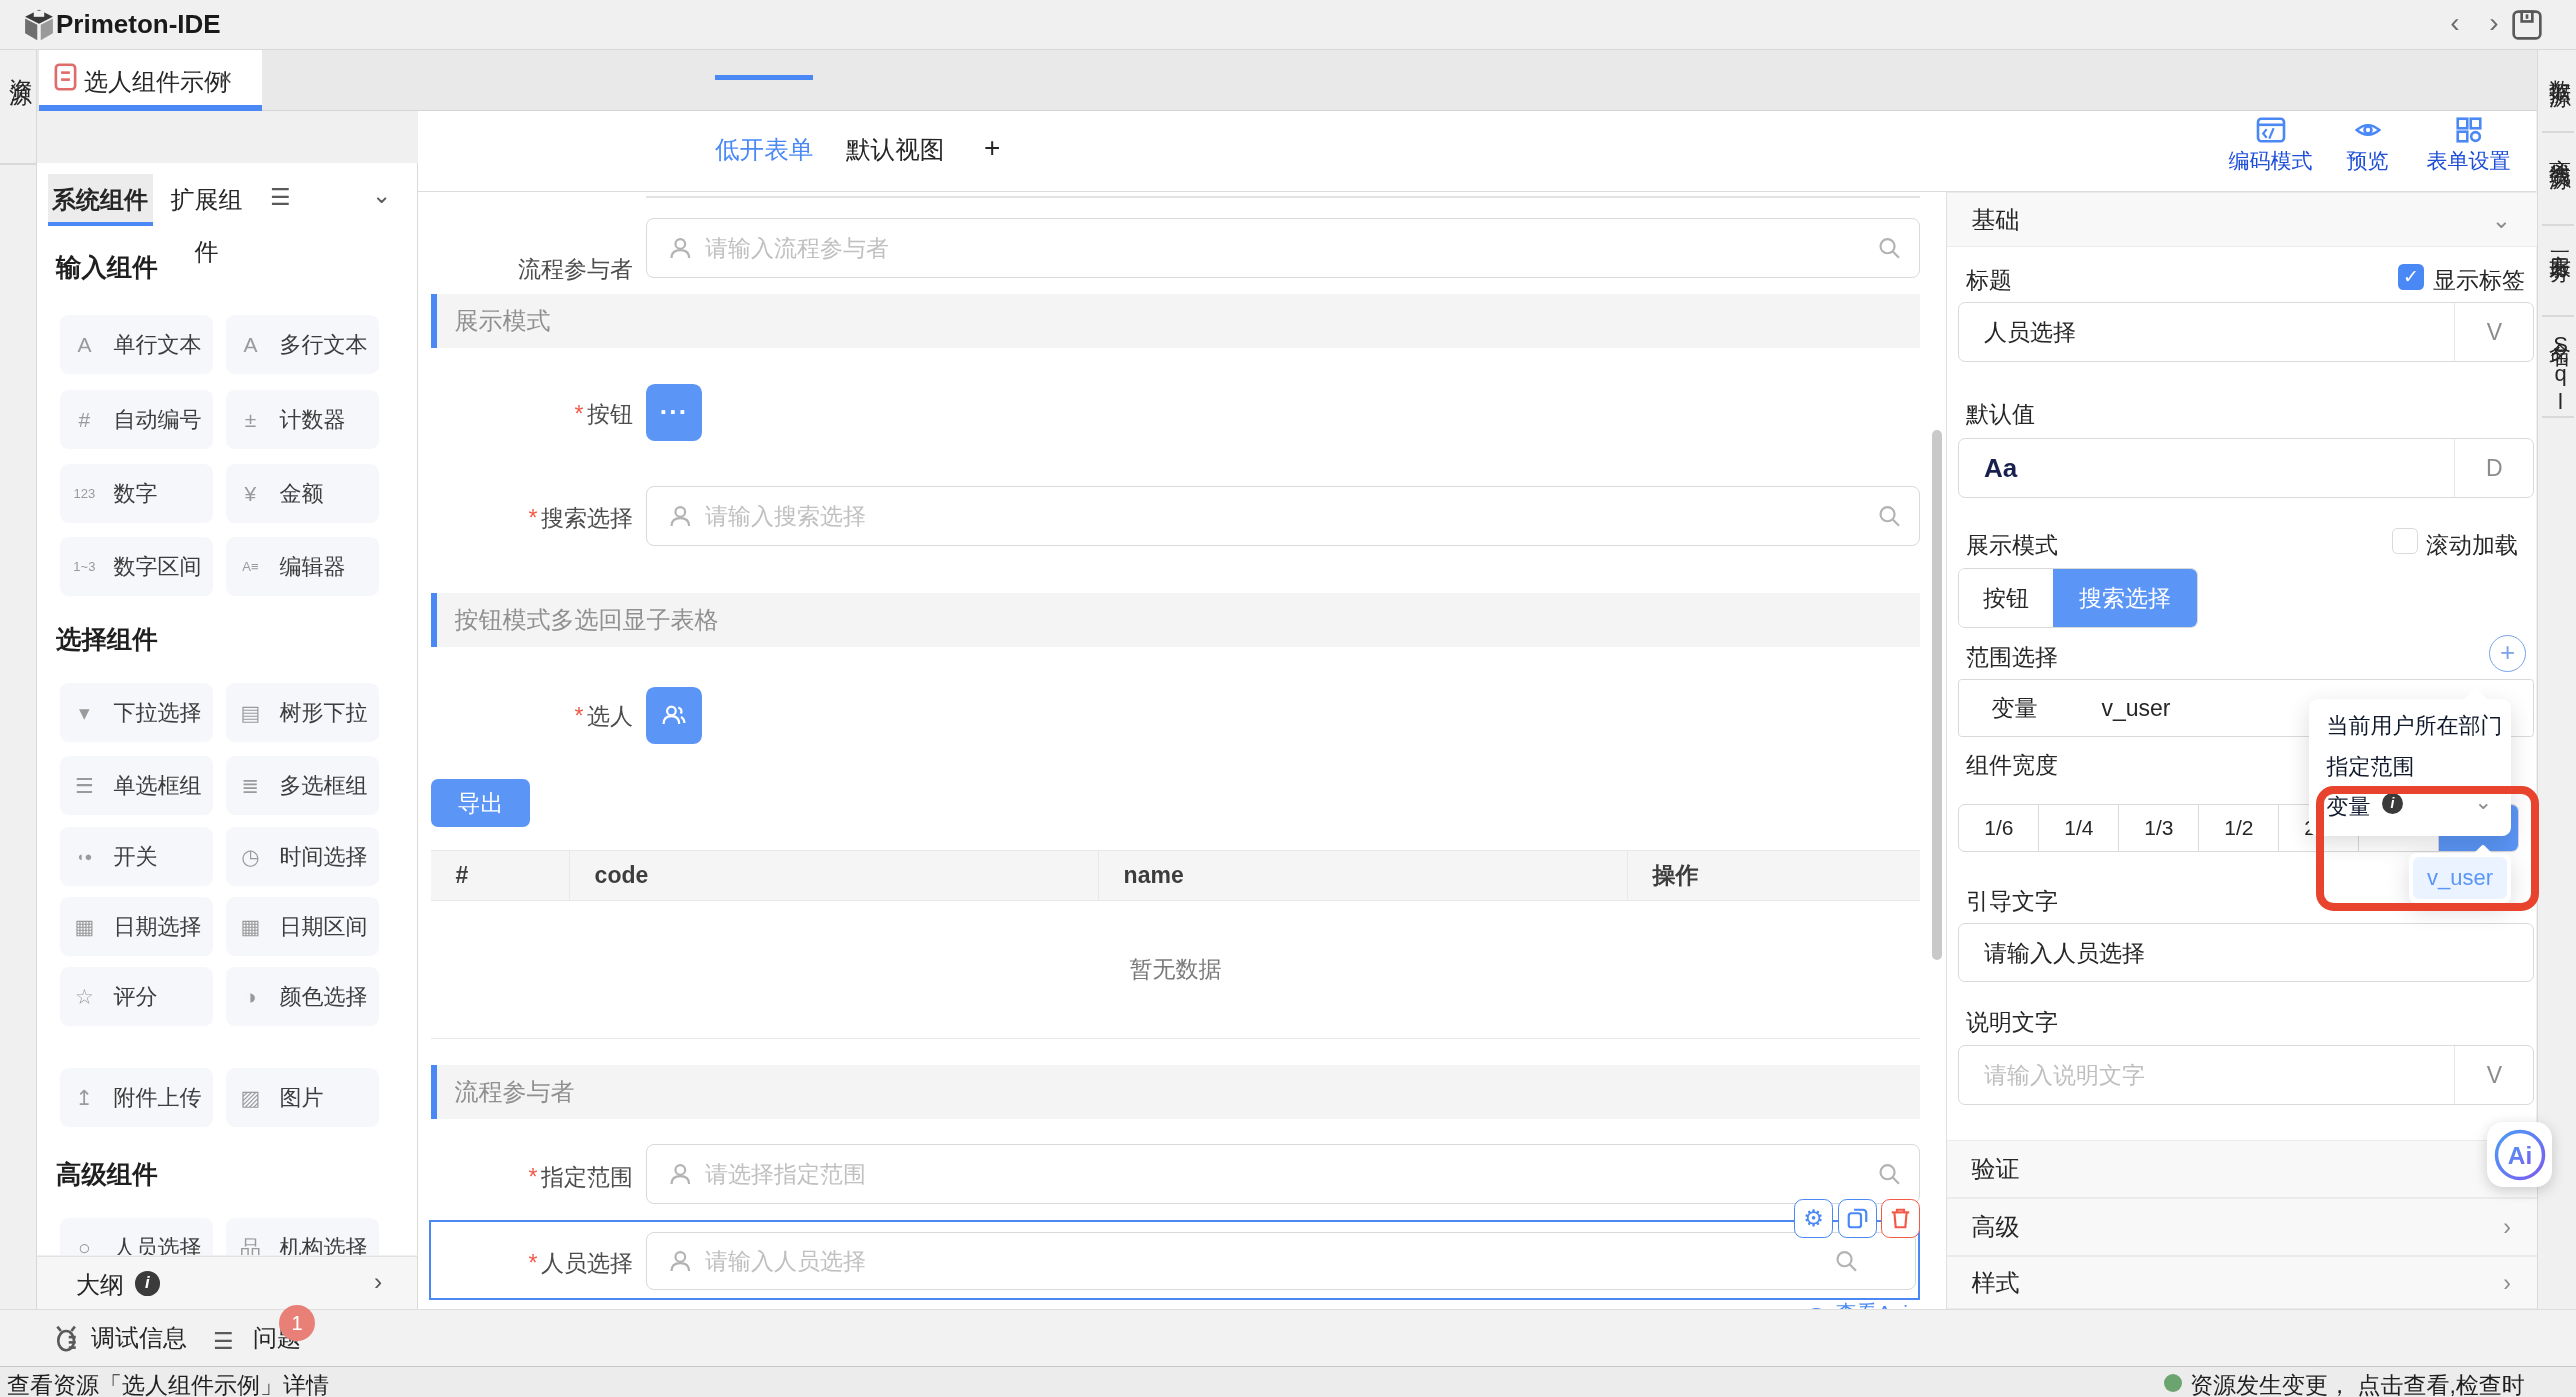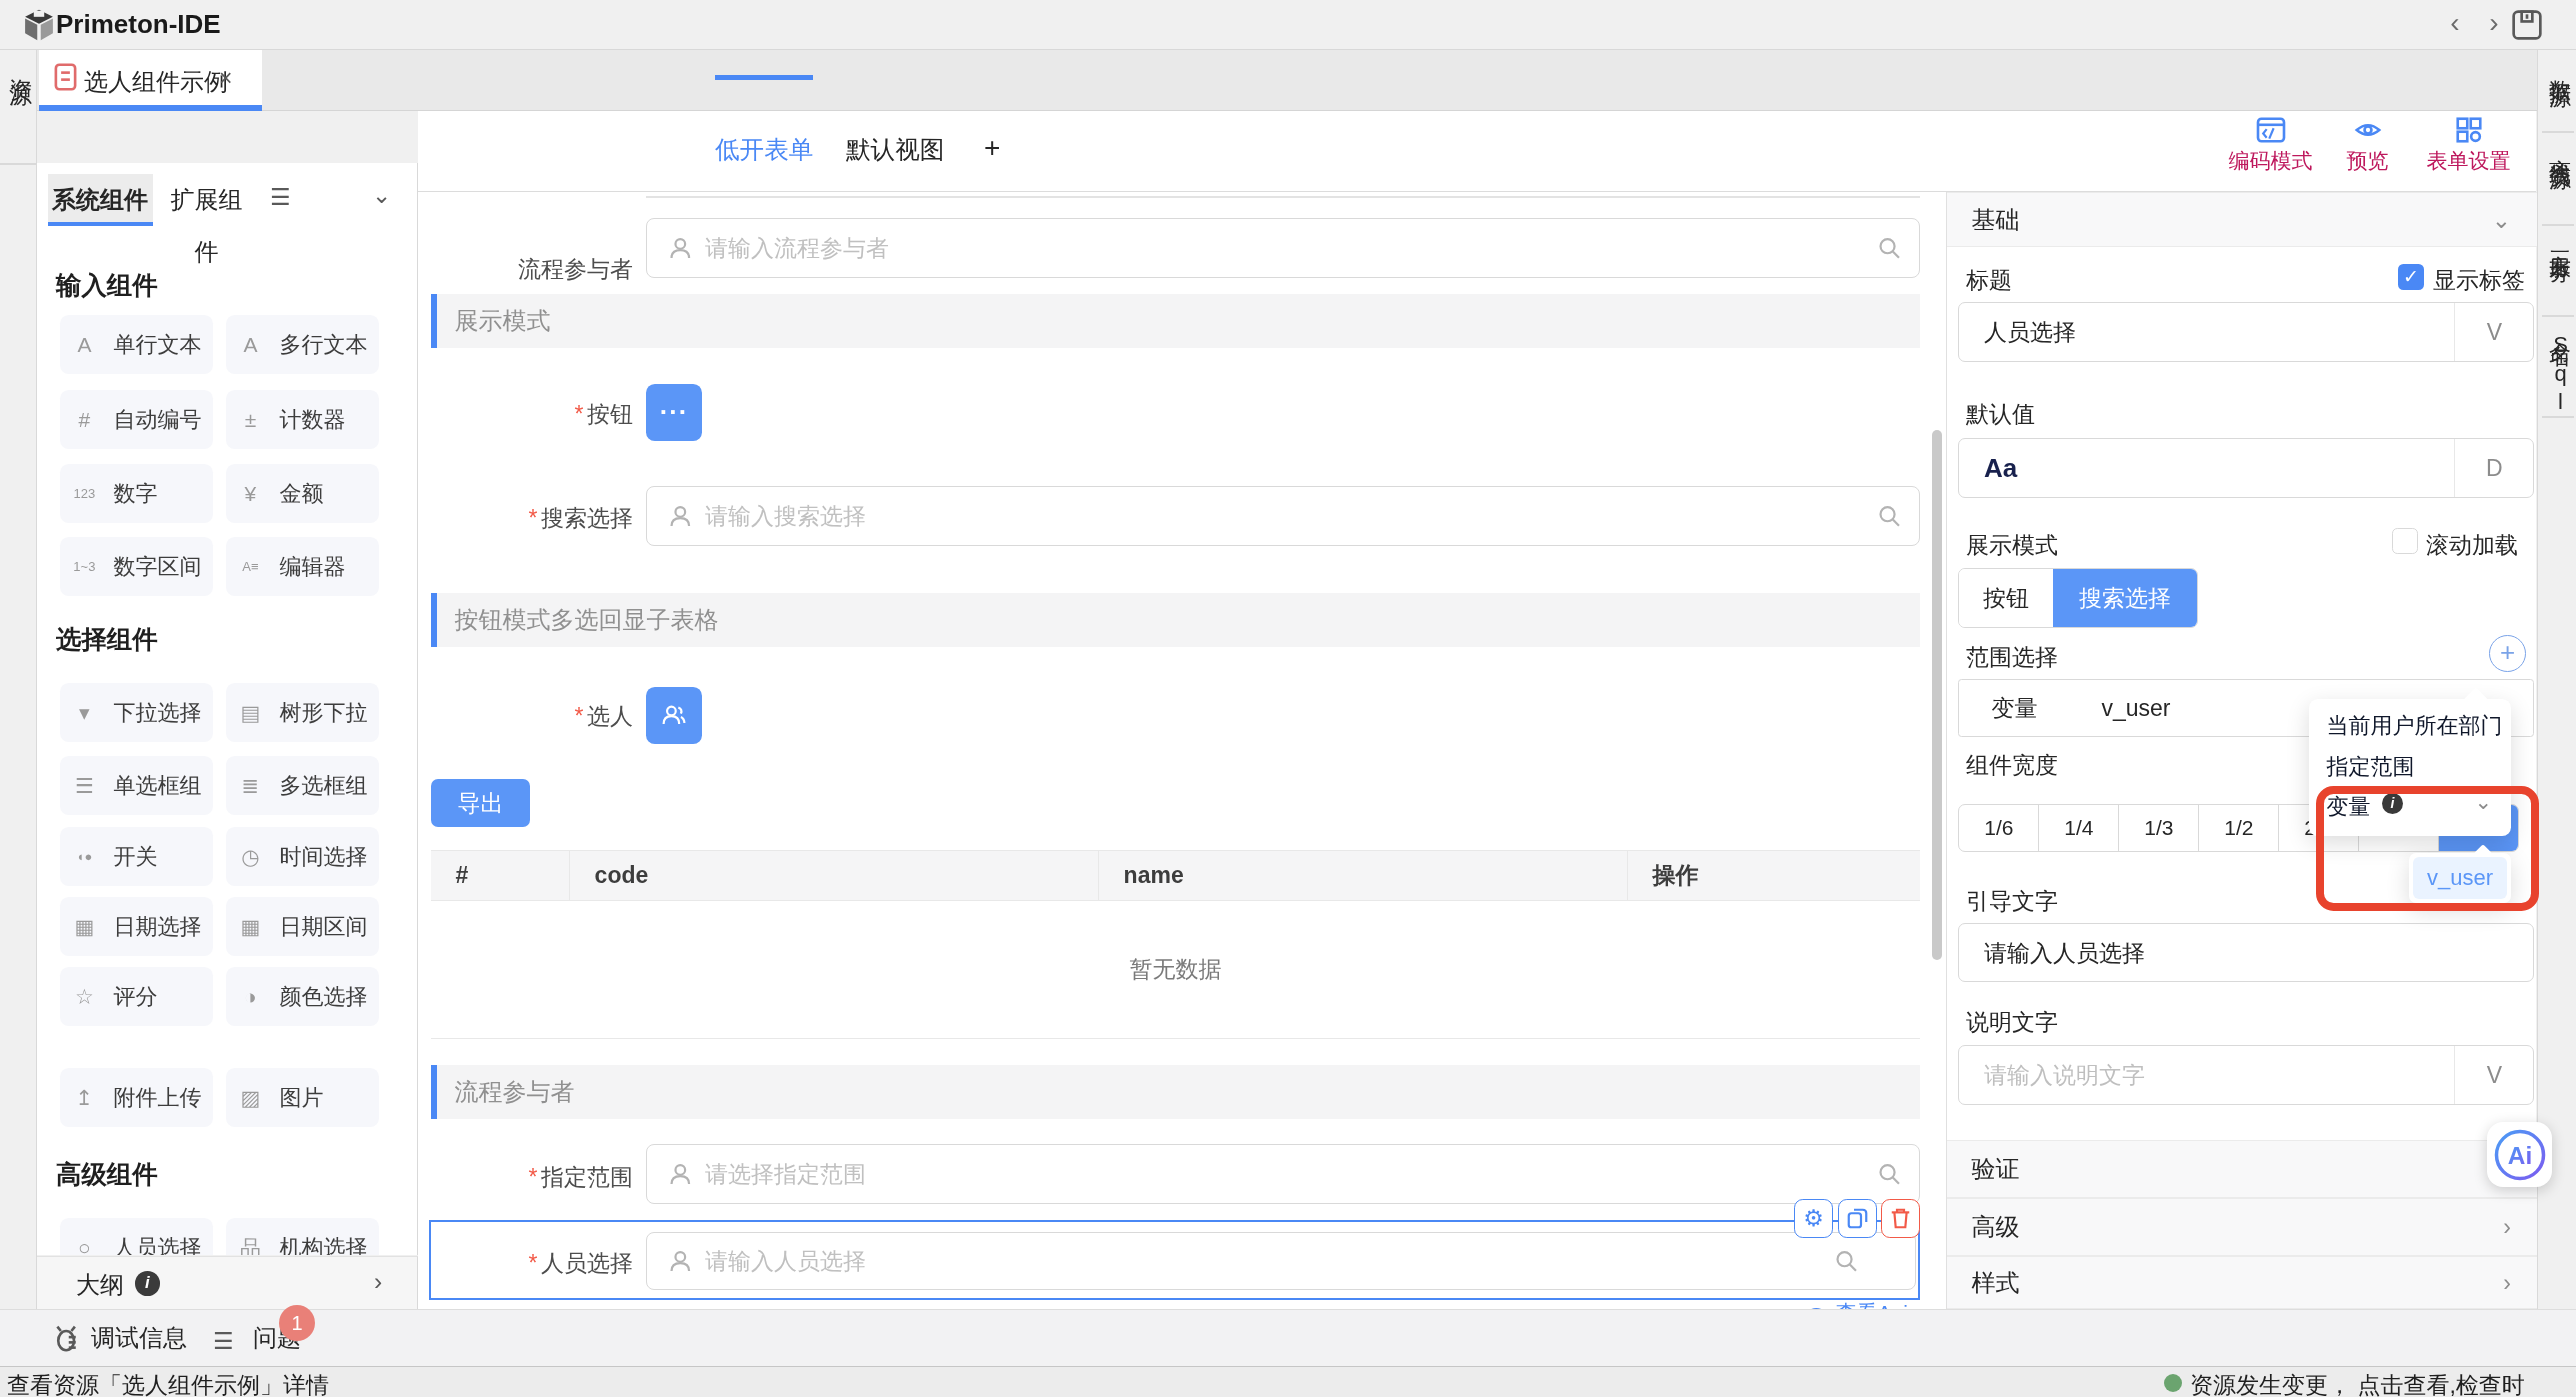--- a/index.html
+++ b/index.html
@@ -41,21 +41,21 @@
   .debug-label{font-size:24px;color:#262626;top:12.3px;}
   .badge{left:279px;top:-5.3px;width:36px;height:36px;border-radius:50%;background:#e98078;color:#fff;font-size:20px;text-align:center;line-height:36px;}
   .statusbar{left:0;top:1366px;width:2576px;height:32px;background:#ececec;border-top:1.8px solid #c6c6c6;}
   .status-left{left:7px;top:2.6px;font-size:23px;color:#1f1f1f;}
   .status-right{left:2190px;top:2.6px;font-size:23px;color:#1f1f1f;}
   .green-dot{left:2164px;top:7px;width:18.4px;height:18.4px;border-radius:50%;background:#6ba46f;}
   
   .canvas-head{left:418px;top:111px;width:2118px;height:81px;background:#fff;border-bottom:1.8px solid #dcdcdc;}
   .vtab{top:22px;font-size:24.6px;}
   .vtab-bar{left:715px;top:75px;width:98px;height:5.3px;background:#4a88f5;}
-  .head-action{width:123px;text-align:center;color:#be185d;}
+  .head-action{width:123px;text-align:center;color:#1d4ed8;}
   .head-action .ic{font-size:23px;height:30px;line-height:30px;}
   .head-action .lb{font-size:21px;}
   
   .canvas{left:418px;top:192px;width:1528px;height:1117px;background:#fff;overflow:hidden;}
   .cut-line{left:228px;top:4.4px;width:1274px;height:1.8px;background:#e3e3e3;}
   .f-label{position:absolute;width:202px;text-align:right;font-size:23px;color:#4d4d4d;white-space:nowrap;}
   .req{color:#f25a48;margin-right:3.5px;}
   .inp{position:absolute;background:#fff;border:1.8px solid #d9d9d9;border-radius:8px;display:flex;align-items:center;}
   .inp .person{margin-left:21px;flex:none;}
   .inp .ph{margin-left:12.3px;font-size:23px;color:#c0c0c0;white-space:nowrap;}
@@ -148,21 +148,21 @@
   <div class="abs vtext" style="left:6.1px;top:60px;">资源</div>
   <div class="abs act-divider"></div>
 
   <div class="abs palette">
     <div class="abs pal-tab-active">系统组件</div>
     <div class="abs pal-tab-bar"></div>
     <div class="abs pal-tab2">扩展组件</div>
     <div class="abs pal-menu-icon">☰</div>
     <div class="abs pal-chevron">⌄</div>
 
-    <div class="abs pal-head" style="top:106px;font-family:Liberation Serif, serif;">输入组件</div>
+    <div class="abs pal-head" style="top:88px;font-family:Liberation Serif, serif;">输入组件</div>
 
     <div class="abs pal-item" style="left:23px;top:152px;">
         <span class="pal-icon">A</span>
         <span class="pal-label">单行文本</span>
       </div>
     <div class="abs pal-item" style="left:189px;top:152px;">
         <span class="pal-icon">A</span>
         <span class="pal-label">多行文本</span>
       </div>
     <div class="abs pal-item" style="left:23px;top:227px;">

